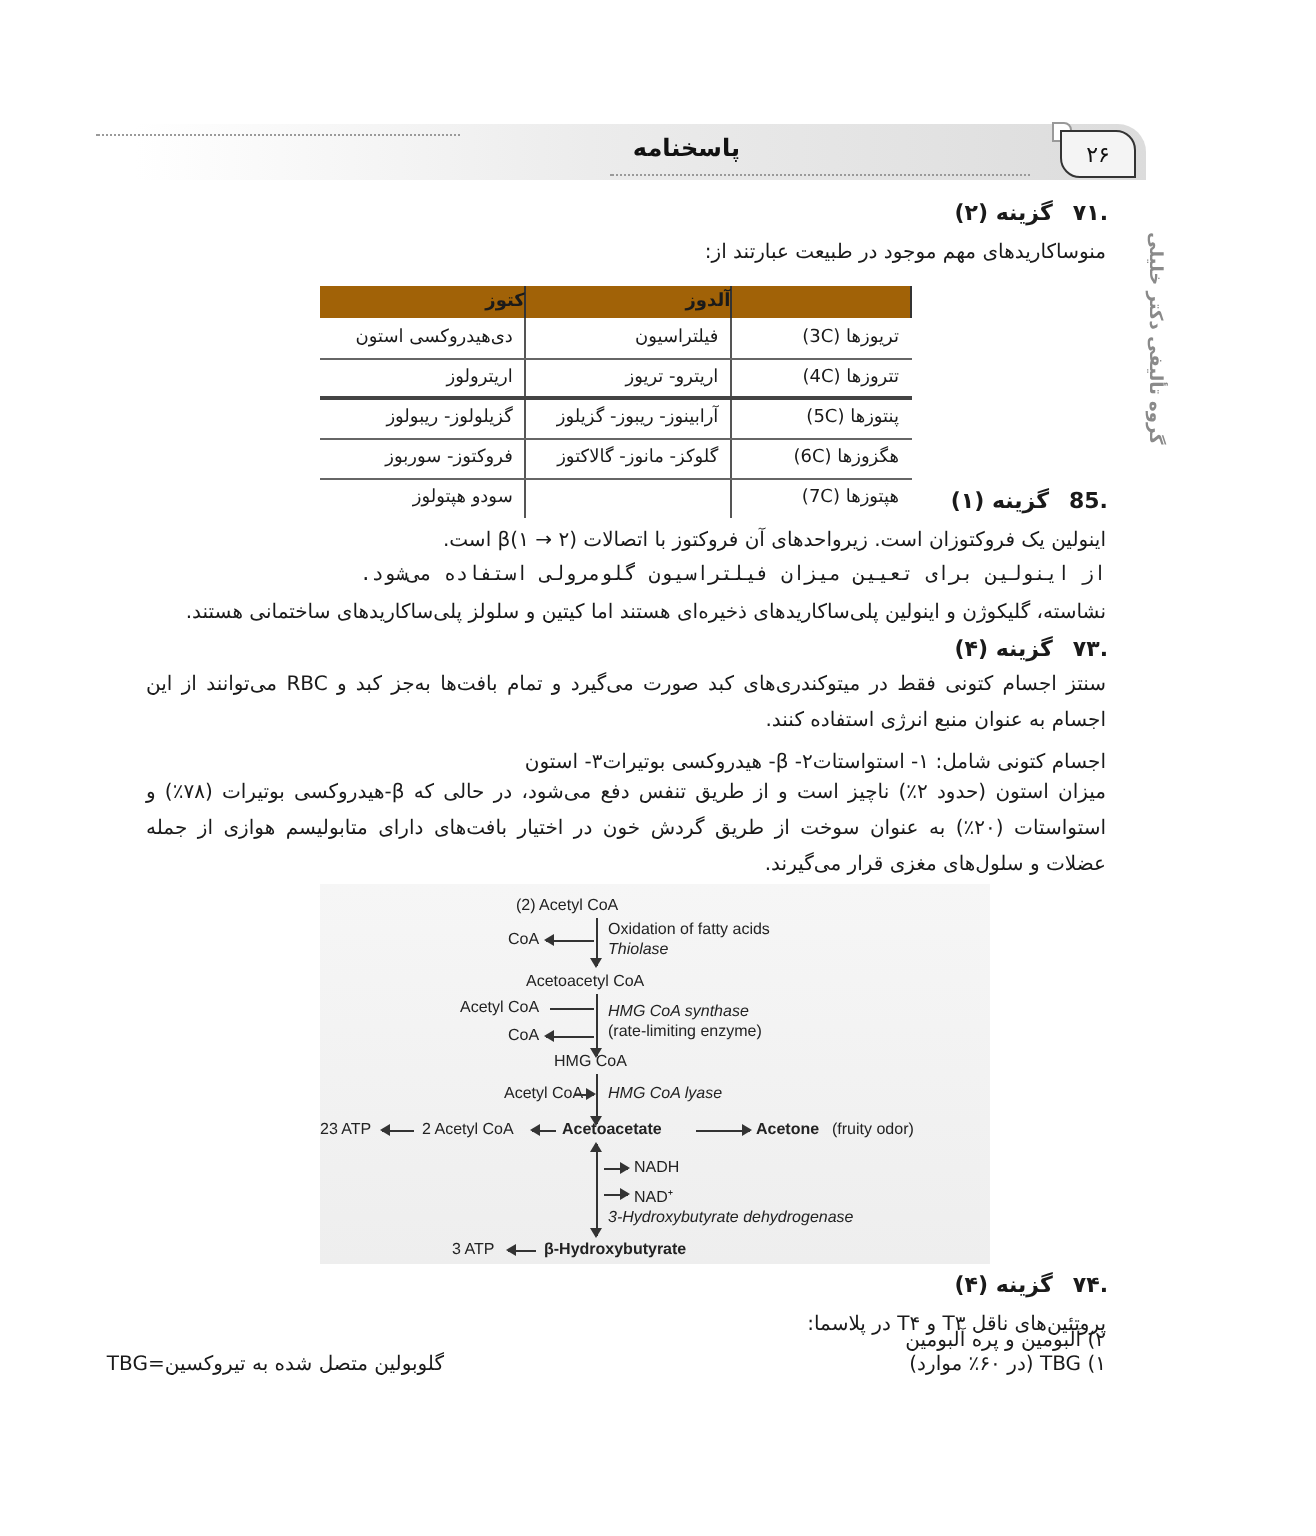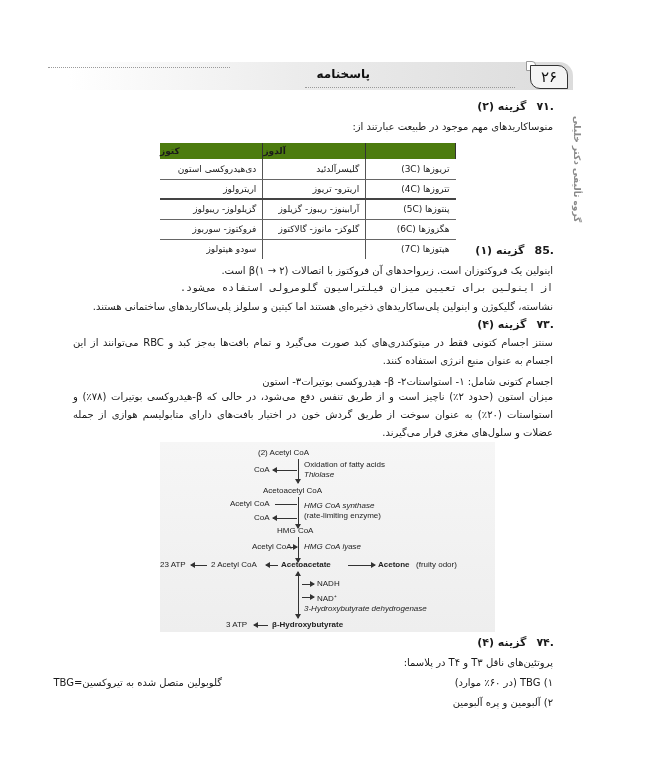--- a/index.html
+++ b/index.html
@@ -20,21 +20,21 @@
       border-top: 1px dotted #9a9a9a;
     }
     .header-title {
       position: absolute; left: 250px; top: 67px; width: 120px; 
       direction: rtl; font-weight: bold; font-size: 12px; color: #111;
     }
     .page-tab {
       position: absolute; left: 530px; top: 65px; width: 38px; height: 24px;
       border: 1.5px solid #333; border-radius: 0 10px 0 10px; background: #f4f4f4;
       display: flex; align-items: center; justify-content: center;
-      font-size: 15px; color: #111;
+      font-size: 11px; color: #111;
     }
     .page-tab-corner {
       position: absolute; left: 526px; top: 61px; width: 10px; height: 10px;
       border: 1px solid #999; border-radius: 0 4px 0 0; background: #fff;
     }
     .side-text {
       position: absolute; left: 566px; top: 102px; width: 16px; height: 120px;
       writing-mode: vertical-rl; font-size: 9px; font-weight: bold; color: #8a8a8a;
       direction: rtl; letter-spacing: 0.5px;
     }
@@ -47,21 +47,21 @@
       position: absolute; right: 105px; direction: rtl; text-align: right;
       font-size: 10px; line-height: 13px; white-space: nowrap;
     }
     .para.justify { white-space: normal; width: 480px; text-align: justify; line-height: 18px; }
 
     table.sugars {
       position: absolute; left: 160px; top: 143px; width: 296px;
       border-collapse: collapse; direction: rtl; font-size: 9px;
     }
     table.sugars th {
-      background: #4d7c0f; font-weight: bold; height: 16px; text-align: left;
+      background: #a16207; font-weight: bold; height: 16px; text-align: right;
       border-left: 1px solid #333; border-right: 1px solid #333;
     }
     table.sugars td {
       height: 20px; padding: 0 6px; border-bottom: 1px solid #666;
       border-left: 1px solid #555;
     }
     table.sugars td:last-child, table.sugars th:last-child { border-left: none; }
     table.sugars td.c0 { width: 90px; text-align: right; }
     table.sugars td.c1 { width: 103px; text-align: right; }
     table.sugars td.c2 { width: 103px; text-align: right; }
@@ -119,21 +119,21 @@
   <thead>
     <tr>
       <th></th>
       <th>آلدوز</th>
       <th>کتوز</th>
     </tr>
   </thead>
   <tbody>
     <tr>
       <td class="c0">تریوزها (3C)</td>
-      <td class="c1">گلیسرآلدئید</td>
+      <td class="c1">فیلتراسیون</td>
       <td class="c2">دی‌هیدروکسی استون</td>
     </tr>
     <tr class="thick">
       <td class="c0">تتروزها (4C)</td>
       <td class="c1">اریترو- تریوز</td>
       <td class="c2">اریترولوز</td>
     </tr>
     <tr>
       <td class="c0">پنتوزها (5C)</td>
       <td class="c1">آرابینوز- ریبوز- گزیلوز</td>
@@ -212,13 +212,13 @@
   <div class="dg b" style="left:112px; top:178px;">β-Hydroxybutyrate</div>
 </div>
 
 <div class="q-head" style="top:636px;">
   <span class="q-num">۷۴.</span>
   <span>گزینه (۴)</span>
 </div>
 <div class="para" style="top:656px;">پروتئین‌های ناقل T۳ و T۴ در پلاسما:</div>
 <div class="para" style="top:676px;">۱) TBG (در ۶۰٪ موارد)</div>
 <div class="para" style="top:676px; right:436px;">گلوبولین متصل شده به تیروکسین=TBG</div>
-<div class="para" style="top:696px;">۲) آلبومین و پره آلبومین</div>
+<div class="para" style="top:664px;">۲) آلبومین و پره آلبومین</div>
 
 </body></html>

